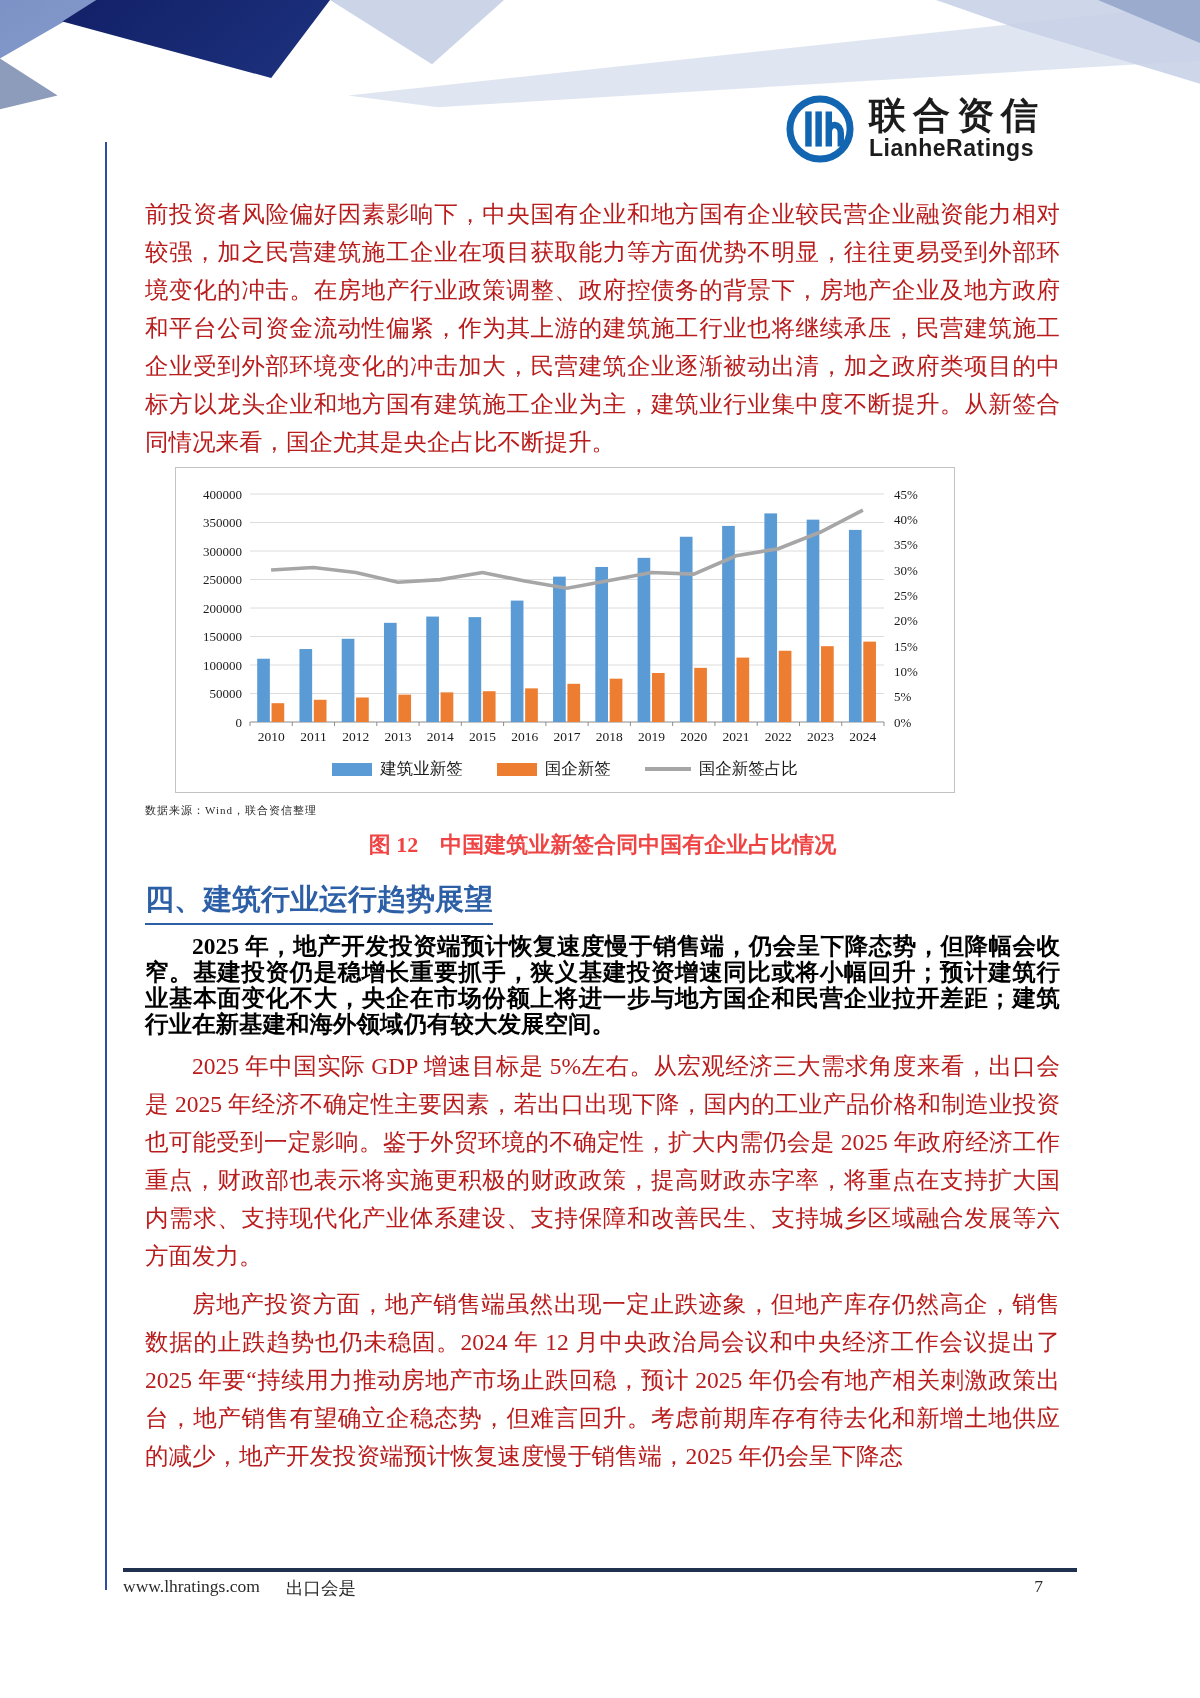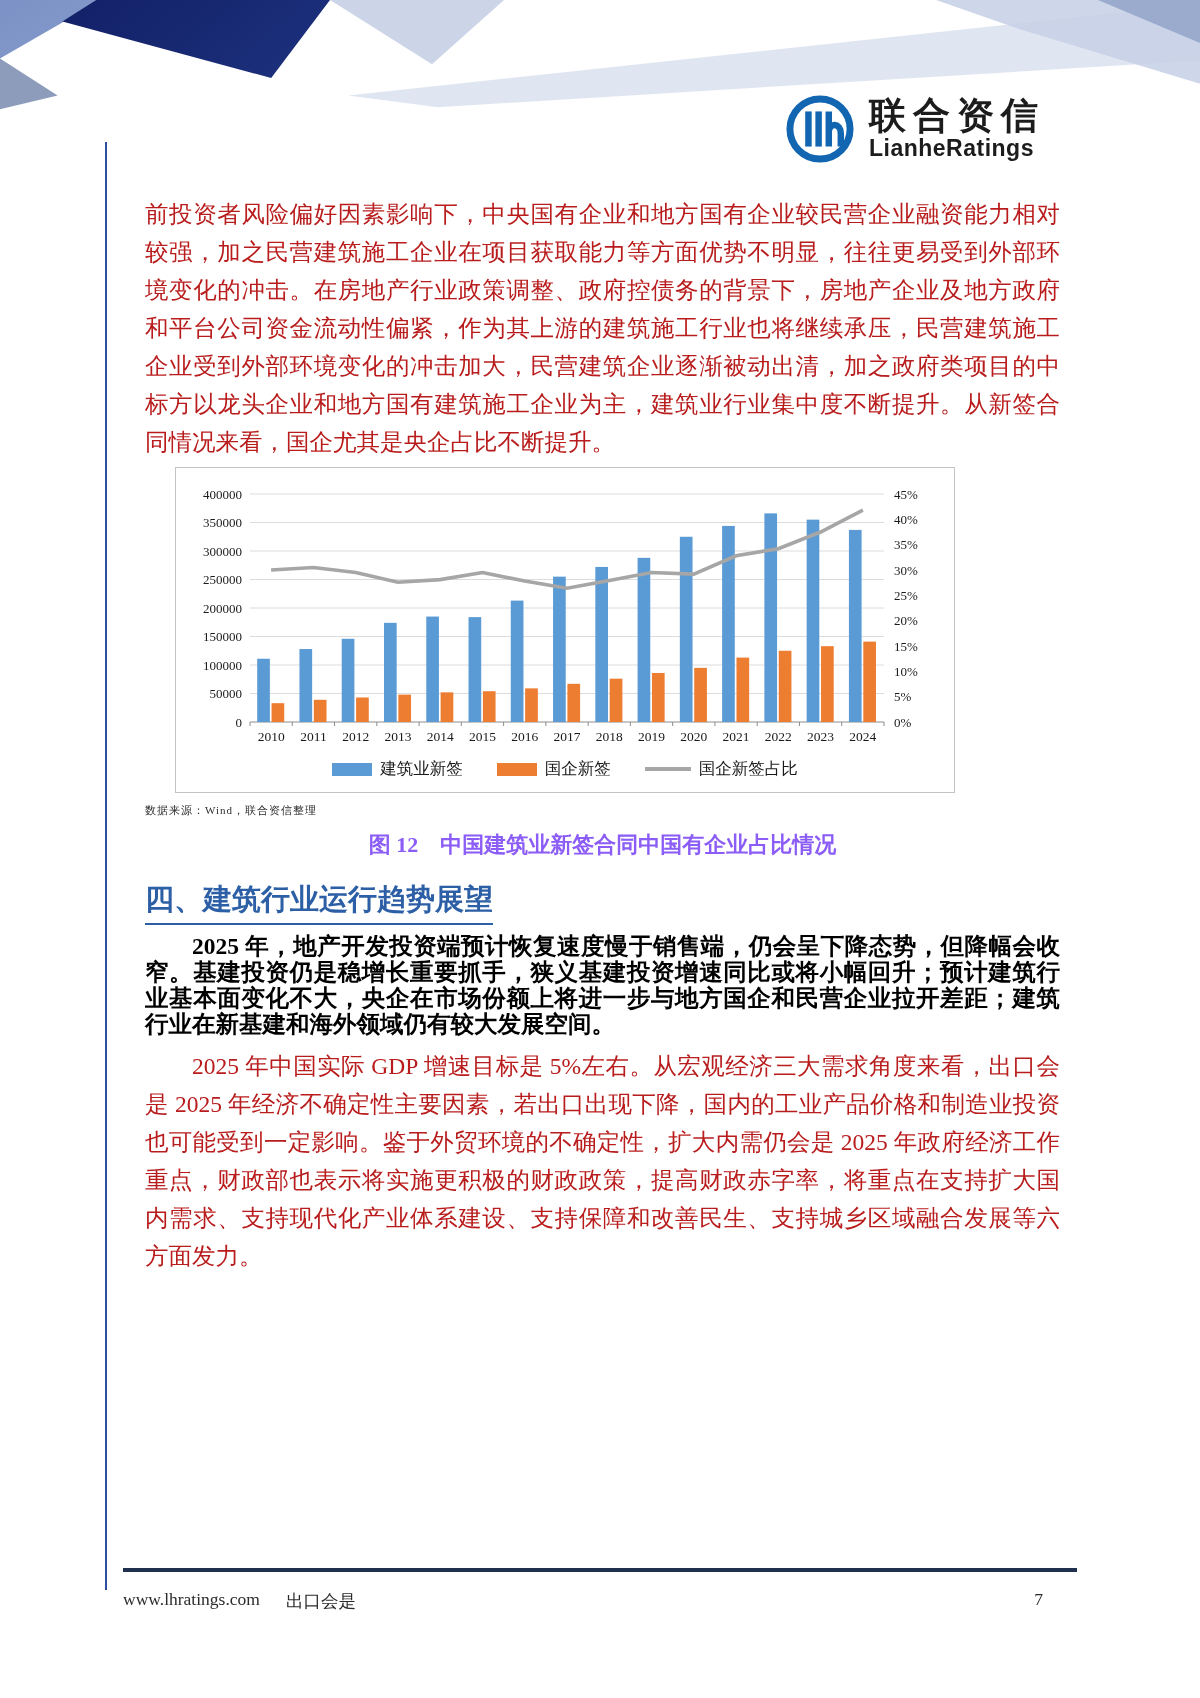--- a/index.html
+++ b/index.html
@@ -40,30 +40,30 @@
 
   
   .chart-box { width:780px; margin:6px 0 0 30px; border:1px solid #c3c3c3; background:#fff; padding:10px 8px 8px 8px; }
   svg.chart { display:block; font-family:"Liberation Serif","DejaVu Serif",serif; }
   .chart-legend { display:flex; justify-content:center; align-items:center; gap:34px; margin-top:4px; height:30px; }
   .legend-item { display:flex; align-items:center; gap:8px; font-size:16.5px; color:#1a1a1a; }
   .legend-swatch { display:inline-block; width:40px; height:13px; }
   .legend-swatch.line { height:4px; width:46px; }
 
   .source-note { margin-top:10px; font-size:11px; color:#2b2b2b; letter-spacing:1px; }
-  .fig-caption { margin-top:12px; text-align:center; font-weight:bold; font-size:22px; color:#8b5cf6; }
+  .fig-caption { margin-top:12px; text-align:center; font-weight:bold; font-size:22px; color:#ef4444; }
 
   .section-heading { margin-top:20px; font-size:29px; font-weight:bold; color:#2d5fa6; }
   .section-heading span { display:inline-block; border-bottom:2px solid #2d5fa6; padding-bottom:3px; }
 
   .para.lead-bold { margin-top:8px; line-height:26px; }
 
   
   .footer { position:absolute; left:123px; right:123px; top:1568px; z-index:5; background:#fff;
-            border-top:4px solid #20304f; padding-top:17px; display:flex; justify-content:space-between;
+            border-top:4px solid #20304f; padding-top:4px; display:flex; justify-content:space-between;
             font-size:17.5px; color:#2b2b2b; }
   .footer-left { display:flex; gap:26px; }
   .footer-page { padding-right:34px; }
 </style>
 </head>
 <body>
 
 <div class="page">
 
   <div class="header-art">
@@ -209,20 +209,21 @@
     <div class="fig-caption">图 12　中国建筑业新签合同中国有企业占比情况</div>
 
     <h2 class="section-heading">
       <span>四、建筑行业运行趋势展望</span>
     </h2>
 
     <p class="para indent bold lead-bold">2025 年，地产开发投资端预计恢复速度慢于销售端，仍会呈下降态势，但降幅会收窄。基建投资仍是稳增长重要抓手，狭义基建投资增速同比或将小幅回升；预计建筑行业基本面变化不大，央企在市场份额上将进一步与地方国企和民营企业拉开差距；建筑行业在新基建和海外领域仍有较大发展空间。</p>
 
     <p class="para indent" style="margin-top:10px">2025 年中国实际 GDP 增速目标是 5%左右。从宏观经济三大需求角度来看，出口会是 2025 年经济不确定性主要因素，若出口出现下降，国内的工业产品价格和制造业投资也可能受到一定影响。鉴于外贸环境的不确定性，扩大内需仍会是 2025 年政府经济工作重点，财政部也表示将实施更积极的财政政策，提高财政赤字率，将重点在支持扩大国内需求、支持现代化产业体系建设、支持保障和改善民生、支持城乡区域融合发展等六方面发力。</p>
 
+    <p class="para indent" style="margin-top:10px">房地产投资方面，地产销售端虽然出现一定止跌迹象，但地产库存仍然高企，销售数据的止跌趋势也仍未稳固。2024 年 12 月中央政治局会议和中央经济工作会议提出了 2025 年要“持续用力推动房地产市场止跌回稳，预计 2025 年仍会有地产相关刺激政策出台，地产销售有望确立企稳态势，但难言回升。考虑前期库存有待去化和新增土地供应的减少，地产开发投资端预计恢复速度慢于销售端，2025 年仍会呈下降态</p>
 
   </div>
 
   <div class="footer">
     <div class="footer-left">
       <span>www.lhratings.com</span>
       <span>出口会是</span>
     </div>
     <div class="footer-page">7</div>
   </div>

